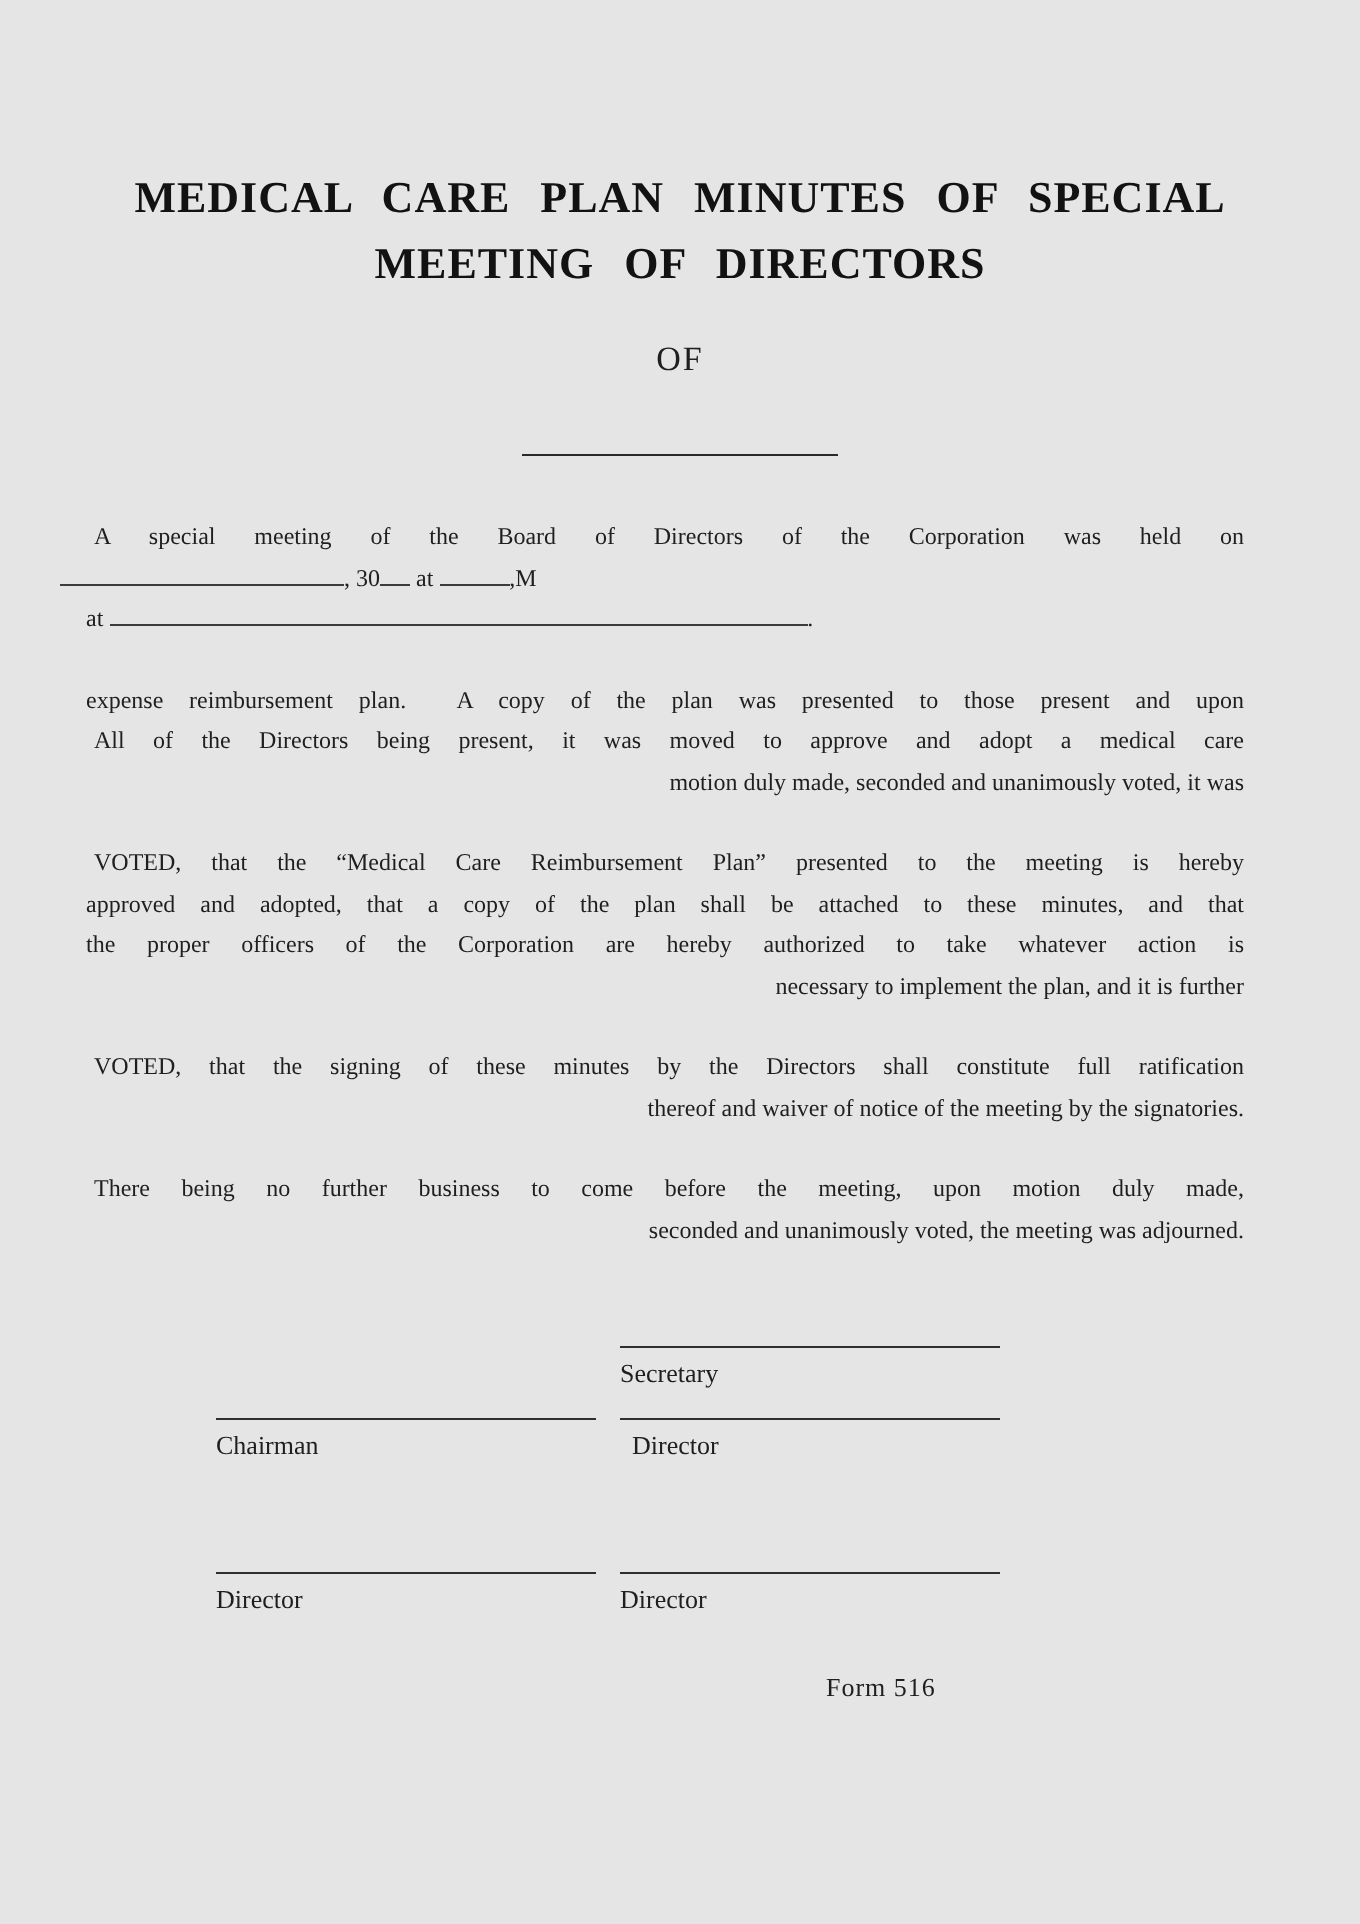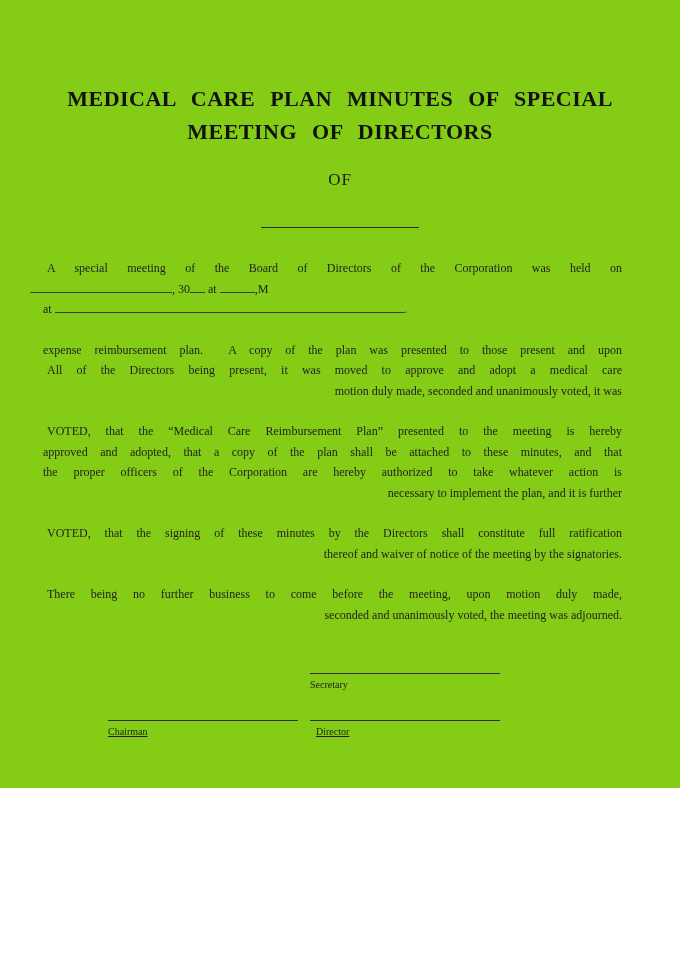--- a/index.html
+++ b/index.html
@@ -1,20 +1,20 @@
 <!DOCTYPE html>
 <html><head>
 <meta charset="utf-8">
 <style>
   html, body { margin: 0; padding: 0; background: #ffffff; }
   .page {
     position: relative;
     width: 680px;
-    height: 788px;
-    background: #84cc16;
+    height: 962px;
+    background: #e5e5e5;
     font-family: "Liberation Serif", serif;
     color: #1f1f1f;
     overflow: hidden;
   }
   
   .title {
     padding-top: 82px;
     text-align: center;
     font-weight: bold;
     font-size: 22px;
@@ -60,31 +60,31 @@
   
   .sig {
     margin: 48px 0 0 108px;
     width: 512px;
   }
   .sig-row {
     display: grid;
     grid-template-columns: 190px 190px;
     column-gap: 12px;
   }
-  .sig-row.r2 { margin-top: 30px; text-decoration: underline; }
+  .sig-row.r2 { margin-top: 14px; }
   .sig-row.r3 { margin-top: 55px; }
   .sig-cell { min-height: 1px; }
   .sigline {
     width: 190px;
     height: 0;
     border-bottom: 1.7px solid #2f2f2f;
   }
   .siglabel {
     margin-top: 5px;
-    font-size: 10px;
+    font-size: 13px;
   }
   .siglabel.indent { padding-left: 6px; }
   .form-number {
     margin: 28px 0 15px 413px;
     font-size: 13px;
     letter-spacing: 0.5px;
   }
 </style>
 </head>
 <body>

